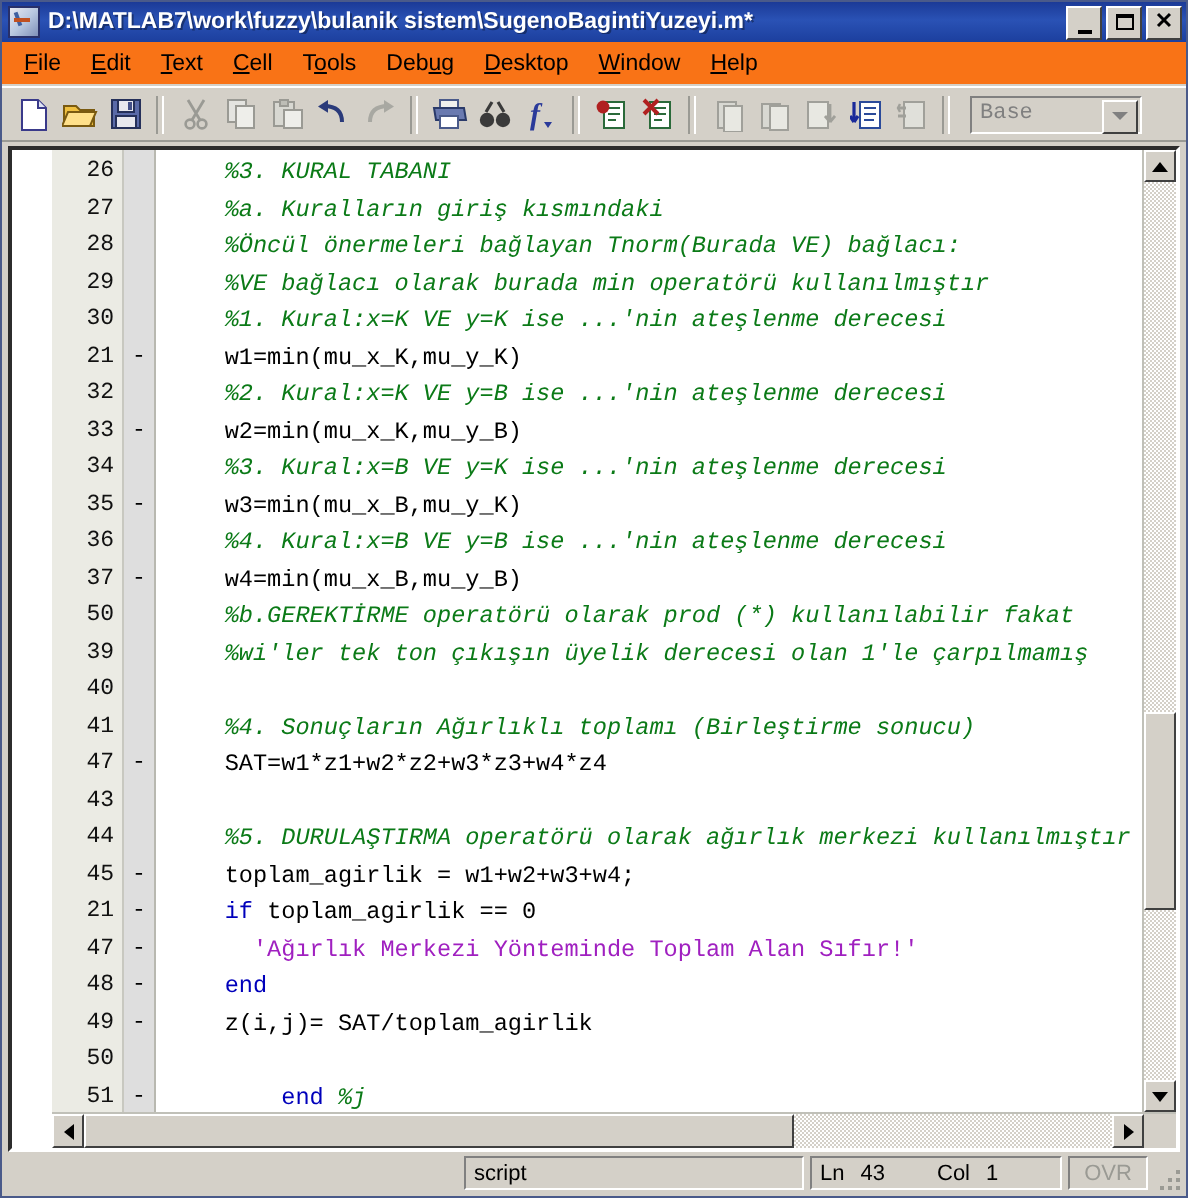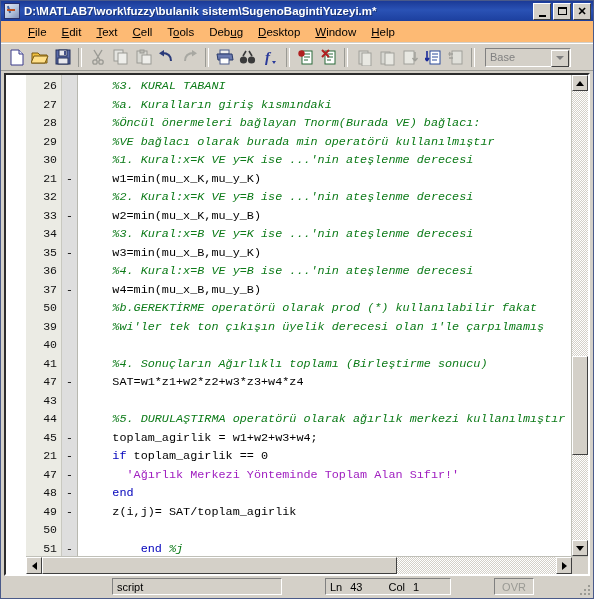--- a/index.html
+++ b/index.html
@@ -57,22 +57,22 @@
   }
   .tbtn .g{position:absolute;left:0;right:0;top:0;bottom:0;display:flex;align-items:center;justify-content:center;font-size:10px;font-weight:bold;}
   .tbtn.min .g{align-items:flex-end;padding-bottom:2px;}
   .tbtn.min .g:before{content:"";display:block;width:7px;height:2px;background:#000;}
   .tbtn.max .g:before{content:"";display:block;width:9px;height:8px;border:1px solid #000;border-top-width:2px;box-sizing:border-box;}
 
   
   .menubar{
     height:21px;flex:0 0 21px;
     display:flex;align-items:center;
-    padding-left:20px;
-    background:#fdba74;
+    padding-left:4px;
+    background:#f97316;
     border-bottom:1px solid #d4d0c8;
   }
   .menu-item{
     font-size:11.5px;color:#000;
     padding:2px 8px 2px 7px;
     cursor:default;white-space:nowrap;
   }
   .menu-item u{text-decoration:underline;}
 
   
@@ -96,20 +96,21 @@
   .combo{
     margin-left:6px;width:86px;height:19px;
     background:#d4d0c8;
     border:1px solid #9a9a94;
     border-top-color:#808080;border-left-color:#808080;
     border-right-color:#ffffff;border-bottom-color:#ffffff;
     display:flex;align-items:center;
     font-size:11px;color:#808080;
     padding-left:4px;box-sizing:border-box;
     position:relative;
+    font-family:Liberation Mono, monospace;
   }
   .combo .arrow{
     position:absolute;right:1px;top:1px;width:16px;height:15px;
     background:#d4d0c8;border:1px solid #ffffff;
     border-right-color:#404040;border-bottom-color:#404040;
     display:flex;align-items:center;justify-content:center;
   }
   .combo .arrow i{
     width:0;height:0;border-left:4px solid transparent;border-right:4px solid transparent;
     border-top:4px solid #808080;display:block;
@@ -218,21 +219,21 @@
     border:1px solid #ffffff;
     border-right-color:#404040;border-bottom-color:#404040;
     box-sizing:border-box;
   }
   .corner{width:16px;flex:0 0 16px;background:#d4d0c8;}
 
   
   .statusbar{
     flex:0 0 22px;height:22px;
     display:flex;align-items:center;justify-content:flex-end;
-    background:#d4d0c8;padding:0 2px 1px 0;box-sizing:border-box;gap:40px;
+    background:#d4d0c8;padding:0 2px 1px 0;box-sizing:border-box;
   }
   .sfield{
     height:17px;margin-left:3px;box-sizing:border-box;
     border:1px solid #9a9a94;
     border-top-color:#808080;border-left-color:#808080;
     border-right-color:#ffffff;border-bottom-color:#ffffff;
     font-size:11px;color:#000;
     display:flex;align-items:center;padding:0 4px;
     white-space:nowrap;
   }

